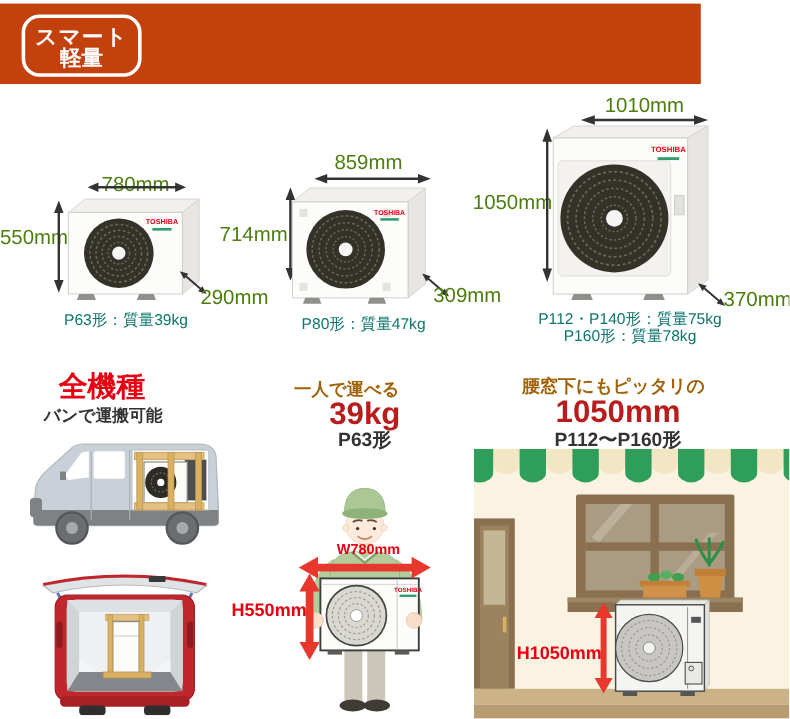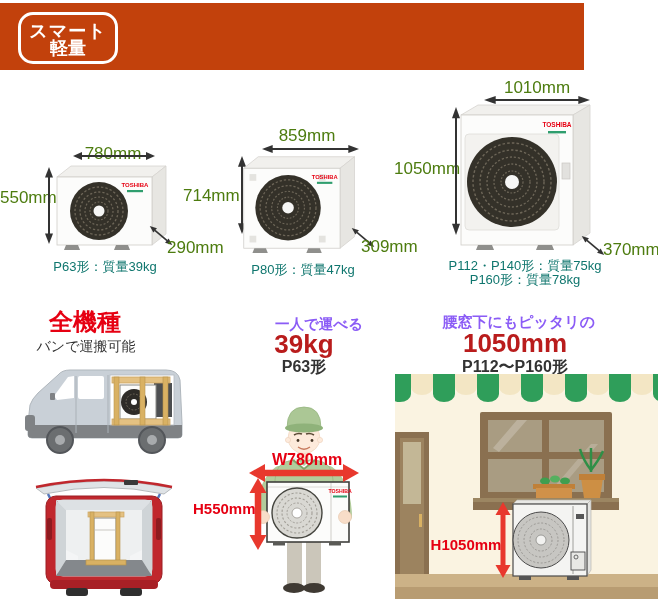--- a/index.html
+++ b/index.html
@@ -15,22 +15,22 @@
   .headline{position:absolute;left:126px;top:5px;color:#fff;font-weight:bold;font-size:20.5px;line-height:28px;white-space:nowrap;}
   .note{font-size:13px;font-weight:bold;position:relative;top:1px;margin-left:1px;}
   .tail{margin-left:6px;}
   
   .dim{font-size:17px;color:#4d7c0f;white-space:nowrap;}
   .cap{font-size:13px;color:#0f766e;white-space:nowrap;text-align:center;}
   .tc{text-align:center;}
   .tr{text-align:right;}
   
   .f-title{font-size:24px;font-weight:bold;color:#e60012;text-align:center;}
-  .f-sub{font-size:14px;font-weight:normal;color:#333;text-align:center;}
-  .f-intro{font-size:14.5px;font-weight:bold;color:#8b5cf6;text-align:right;}
+  .f-sub{font-size:14px;font-weight:bold;color:#333;text-align:center;}
+  .f-intro{font-size:14.5px;font-weight:bold;color:#a16207;text-align:left;}
   .f-value{font-size:26px;font-weight:bold;color:#b91c1c;text-align:center;line-height:26px;}
   .f-model{font-size:16px;font-weight:bold;color:#333;text-align:center;}
   .red-dim{font-size:15px;font-weight:bold;color:#e60012;text-align:center;white-space:nowrap;}
   svg{display:block;}
 </style>
 </head>
 <body>
 
 <div class="stage">
 
@@ -265,21 +265,21 @@
       <line x1="20" y1="97" x2="102" y2="97" stroke="#e8382d" stroke-width="6.5"></line>
       <polygon points="6,97 22,88 22,106" fill="#e8382d"></polygon>
       <polygon points="116,97 100,88 100,106" fill="#e8382d"></polygon>
     </g>
     <g>
       <line x1="15" y1="114" x2="15" y2="162" stroke="#e8382d" stroke-width="6.5"></line>
       <polygon points="15,102 6.5,117 23.5,117" fill="#e8382d"></polygon>
       <polygon points="15,174 6.5,159 23.5,159" fill="#e8382d"></polygon>
     </g>
   </svg>
-  <div class="abs red-dim" style="left:257px;top:451px;width:100px;font-size:16px;">W780mm</div>
+  <div class="abs red-dim" style="left:257px;top:451px;width:100px;font-size:12px;">W780mm</div>
   <div class="abs red-dim" style="left:193px;top:500px;width:60px;">H550mm</div>
 
   <div class="abs f-intro" style="left:435px;top:313px;width:160px;font-size:15px;">腰窓下にもピッタリの</div>
   <div class="abs f-value" style="left:435px;top:330px;width:160px;">1050mm</div>
   <div class="abs f-model" style="left:435px;top:357px;width:160px;">P112〜P160形</div>
 
   <svg class="abs" style="left:395px;top:374px;" width="263" height="225" viewBox="0 0 263 225">
     <rect x="0" y="8" width="263" height="192" fill="#faf3e1"></rect>
     <g>
       <rect x="0" y="0" width="263" height="12" fill="#f3e6c4"></rect>

